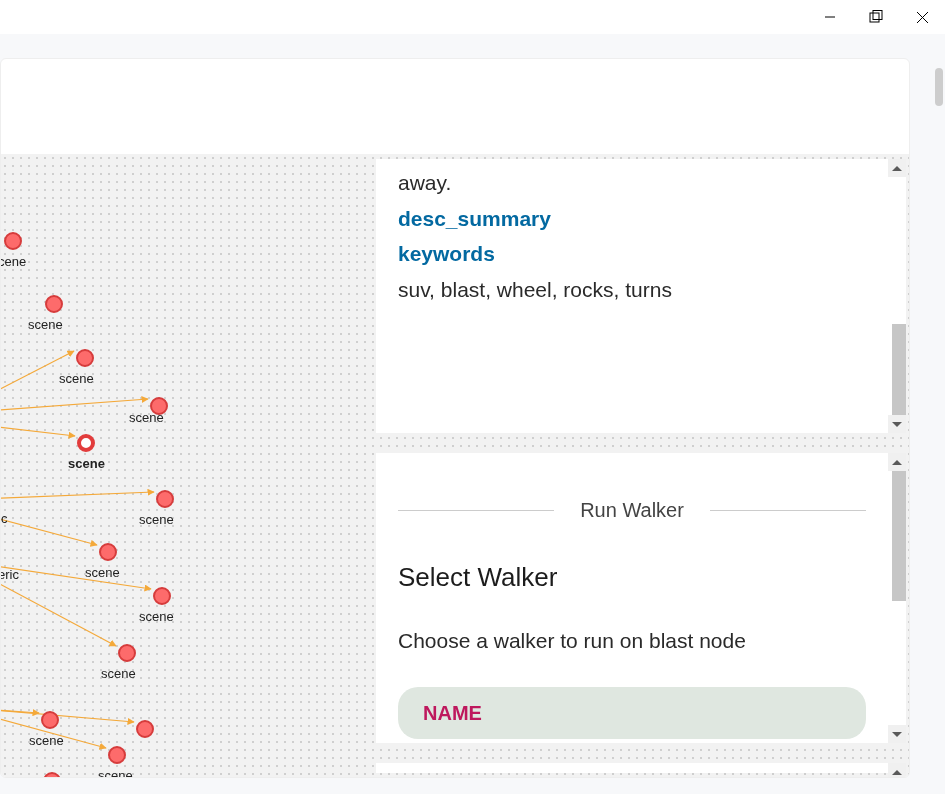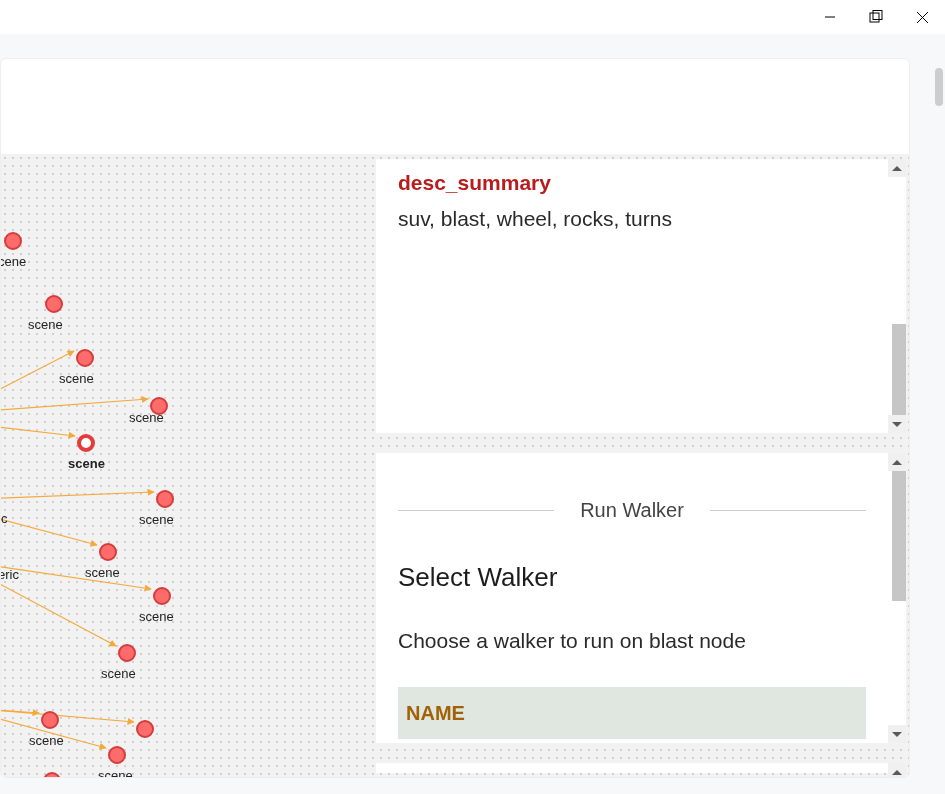--- a/index.html
+++ b/index.html
@@ -111,45 +111,46 @@
     padding: 6px 22px 18px 22px;
     font-size: 21px;
     line-height: 1.7;
     color: #2a2a2a;
     width: calc(100% - 18px);
     overflow: hidden;
   }
   .card1 .card-inner { height: 100%; }
   .card2 .card-inner { padding-top: 40px; }
   
-  .field-name { font-weight: 700; color:#b91c1c; }
+  .field-name { font-weight: 700; color:#0369a1; }
   
   .divider-title {
     display:flex;
     align-items:center;
     gap: 26px;
     font-size: 20px;
     color: #444;
     margin-bottom: 28px;
   }
   .divider-title .line { flex:1; height:1px; background:#ccc; }
   
   .select-walker-h { font-size: 26px; font-weight:400; color:#1c1c1c; margin-bottom:24px;}
   .choose-text { font-size: 21px; color:#2a2a2a; margin-bottom: 28px;}
   
   .dropdown {
     background: #dfe7e0;
     height: 52px;
     width: 100%;
     display:flex;
     align-items:center;
-    padding-left: 8px;
+    padding-left: 25px;
     font-size: 20px;
     font-weight: 700;
-    color:#a16207;
+    color:#be185d;
+    border-radius:20px;
   }
   
   
   .scroll-up, .scroll-down {
     position:absolute;
     right:0;
     width:18px;
     height:18px;
     background:#f0f0f0;
     display:flex;
@@ -265,21 +266,23 @@
 
         <div class="card card1">
           <div class="scroll-up">
               <div class="tri-up"></div>
             </div>
           <div class="scroll-thumb" style="top:165px;height:100px;"></div>
           <div class="scroll-down">
               <div class="tri-down"></div>
             </div>
           <div class="card-inner">
+            <div>away.</div>
             <div class="field-name">desc_summary</div>
+            <div class="field-name">keywords</div>
             <div>suv, blast, wheel, rocks, turns</div>
           </div>
         </div>
 
         <div class="card card2">
           <div class="scroll-up">
               <div class="tri-up"></div>
             </div>
           <div class="scroll-thumb" style="top:18px;height:130px;"></div>
           <div class="scroll-down">

